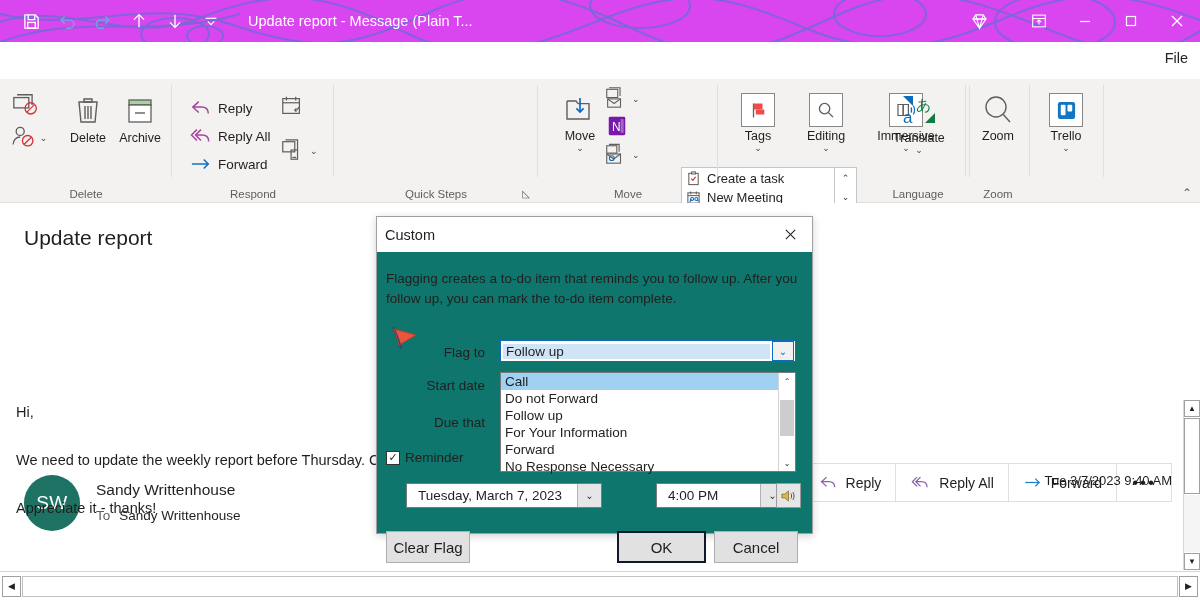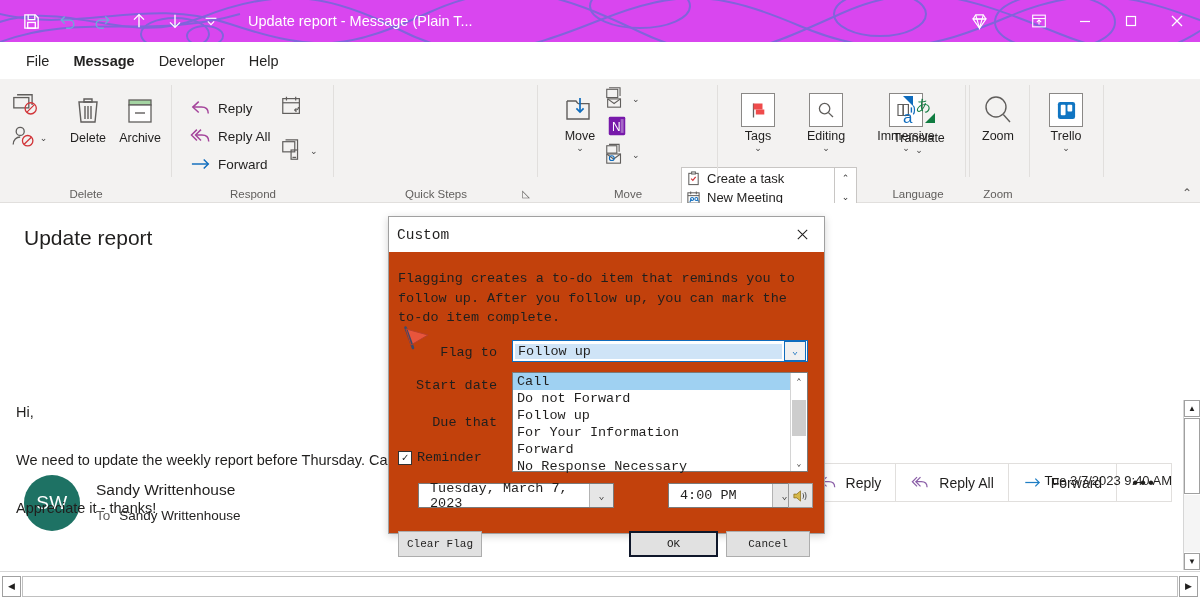--- a/index.html
+++ b/index.html
@@ -36,21 +36,21 @@
   .searchbox .ph{ color:#486a8c; font-size:13.5px; }
   .title-right{ position:absolute; right:0; top:0; height:42px; display:flex; align-items:center; z-index:3;}
   .tr-btn{
     width:46px; height:42px; display:flex; align-items:center; justify-content:center; color:#fff; cursor:pointer;
   }
   .tr-gap{ width:14px; }
 
   
   .tabs{
     position:absolute; left:0; top:42px; width:1200px; height:37px;
-    background:#fff; display:flex; align-items:flex-end; padding-left:14px;
+    background:#fff; display:flex; align-items:flex-end; padding-left:14px;flex-direction:column;
   }
   .tab{
     position:relative; height:34px; line-height:32px; padding:0 12px;
     font-size:14.5px; color:#252423; cursor:pointer;
   }
   .tab.active{ font-weight:bold; }
   .tab.active:after{
     content:""; position:absolute; left:6px; right:6px; bottom:-3px; height:3px; background:#0f6cbd;
   }
 
@@ -134,22 +134,22 @@
     border-top:1px solid #d6d6d6; display:flex; align-items:center; padding:0 2px;
   }
   .hs-left, .hs-right{
     width:19px; height:21px; border:1px solid #a0a0a0; background:#fff;
     display:flex; align-items:center; justify-content:center; font-size:9px; cursor:pointer;
   }
   .hs-track{ flex:1; height:21px; border:1px solid #c0c0c0; background:#fff; margin:0 1px; cursor:pointer;}
 
   
   .dialog{
-    position:absolute; left:388px; top:216px; width:437px; height:318px;
-    background:#c2410c; border:1px solid #a0a0a0; box-shadow:0 2px 8px rgba(0,0,0,.18); z-index:40;font-family:Liberation Mono, monospace;
+    position:absolute; left:376px; top:216px; width:437px; height:318px;
+    background:#0f766e; border:1px solid #a0a0a0; box-shadow:0 2px 8px rgba(0,0,0,.18); z-index:40;
   }
   .dlg-title{ height:35px; background:#fff; display:flex; align-items:center; padding-left:8px; }
   .dlg-title .t{ font-size:14.5px; color:#201f1e; }
   .dlg-close{
     position:absolute; right:0; top:0; width:44px; height:35px; display:flex; align-items:center; justify-content:center;
     cursor:pointer;
   }
   .dlg-body{ position:relative; height:283px; }
   .dlg-desc{ position:absolute; left:9px; top:17px; width:415px; font-size:13.5px; color:#201f1e; line-height:1.45; }
   .flagicon{ position:absolute; left:11px; top:72px; }
@@ -188,22 +188,22 @@
   .ipt .v{ flex:1; padding-left:11px; font-size:13.5px; color:#201f1e; }
   .ipt .dd{
     width:24px; height:23px; background:#e6e6e6; border-left:1px solid #b3b3b3;
     display:flex; align-items:center; justify-content:center; font-size:10px; color:#333; cursor:pointer;
   }
   .sndbtn{
     position:absolute; left:399px; top:231px; width:25px; height:25px; background:#e6e6e6; border:1px solid #999;
     display:flex; align-items:center; justify-content:center; cursor:pointer;
   }
   .dbtn{
-    position:absolute; height:26px; background:#e1e1e1; border:1px solid #adadad;
-    display:flex; align-items:center; justify-content:center; font-size:11px; color:#201f1e; cursor:pointer;
+    position:absolute; height:32px; background:#e1e1e1; border:1px solid #adadad;
+    display:flex; align-items:center; justify-content:center; font-size:15px; color:#201f1e; cursor:pointer;
   }
   .dbtn.primary{ border:2px solid #0f172a; background:#e1e1e1; }
 </style>
 </head>
 <body>
 
 <div id="app">
 
   <div class="titlebar">
     <svg class="swirl" width="1200" height="42" viewBox="0 0 1200 42">

